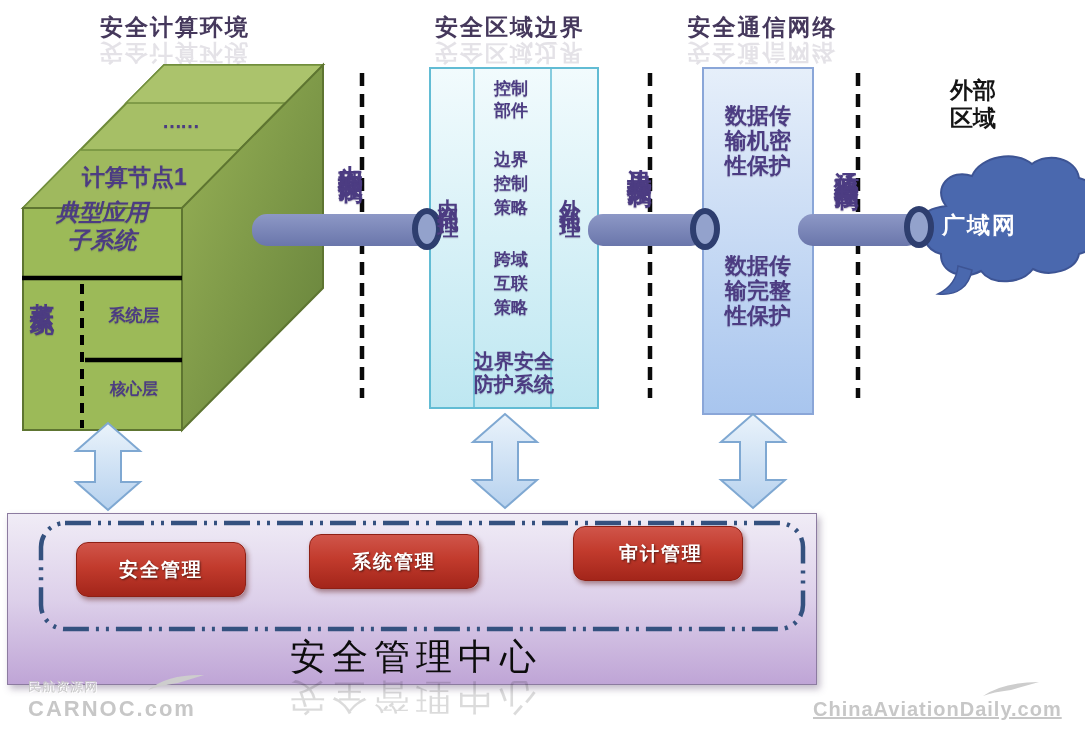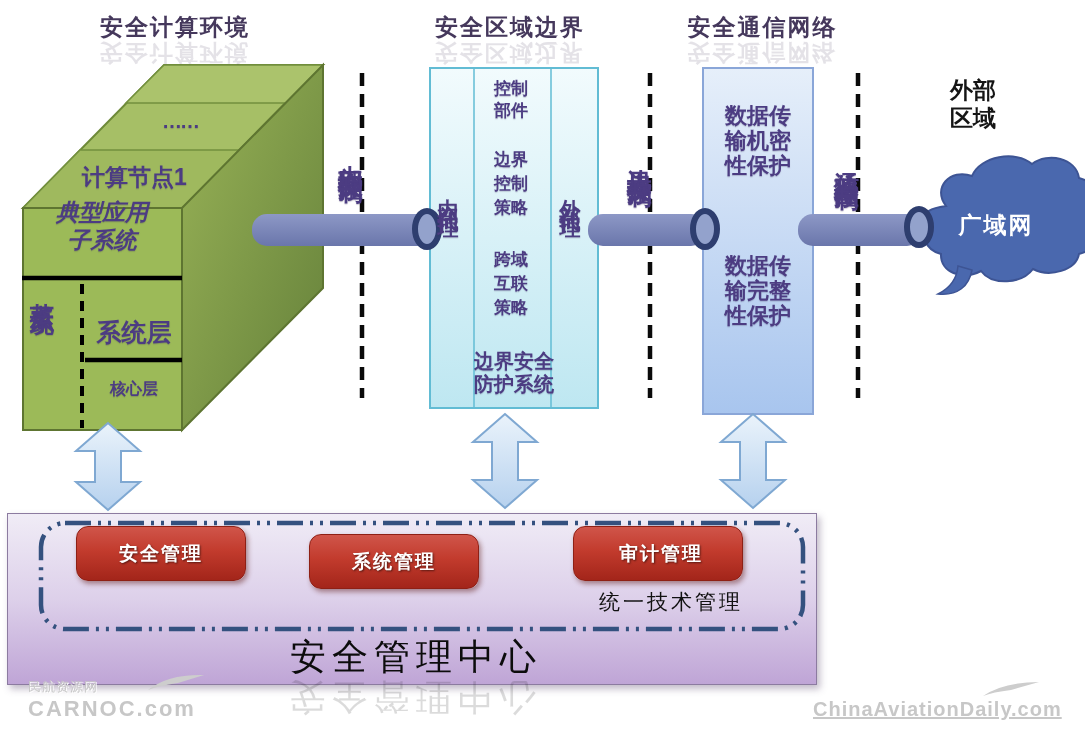--- a/index.html
+++ b/index.html
@@ -9,21 +9,21 @@
   .abs{position:absolute;}
   .svgfull{position:absolute;left:0;top:0;}
   
   .title{color:#45385c;font-size:23px;font-weight:bold;letter-spacing:2px;text-align:center;white-space:nowrap;}
   .refl{transform:scaleY(-1);opacity:.14;}
   .ptext{color:#4c3c82;font-weight:bold;text-align:center;white-space:pre-line;
          text-shadow:0 1px 1px rgba(60,50,90,.25);}
   .vtext{writing-mode:vertical-rl;text-orientation:upright;color:#4c3c82;font-weight:bold;
          text-shadow:0 1px 1px rgba(60,50,90,.25);}
   .blacktext{color:#151515;font-weight:bold;white-space:pre-line;}
-  .cloudlabel{color:#ffffff;font-size:23px;font-weight:bold;text-align:center;letter-spacing:2px;}
+  .cloudlabel{color:#ffffff;font-size:23px;font-weight:bold;letter-spacing:2px;}
   
   .panel{left:7px;top:513px;width:810px;height:172px;
          background:linear-gradient(180deg,#f0ecf6 0%,#ddd0ea 50%,#bfa5d6 100%);
          border:1.5px solid #8c7ba0;box-shadow:3px 4px 7px rgba(80,60,100,.35);}
   .mgmt-btn{position:absolute;width:170px;height:55px;border-radius:12px;
             background:linear-gradient(180deg,#d0554a 0%,#c23b2d 45%,#a3251a 100%);
             border:1px solid #8e2015;box-shadow:2px 3px 5px rgba(90,20,15,.45);
             display:flex;align-items:center;justify-content:center;}
   .mgmt-btn span{color:#fff;font-size:19px;font-weight:bold;letter-spacing:2px;
                  text-shadow:1px 1px 2px rgba(0,0,0,.55);}
@@ -103,47 +103,46 @@
 
     <path d="M108,423 L76,451 L95,451 L95,482 L76,482 L108,510 L140,482 L121,482 L121,451 L140,451 Z" fill="url(#gArrow)" stroke="#7fa8d2" stroke-width="2"></path>
     <path d="M505,414 L473,442 L492,442 L492,480 L473,480 L505,508 L537,480 L518,480 L518,442 L537,442 Z" fill="url(#gArrow)" stroke="#7fa8d2" stroke-width="2"></path>
     <path d="M753,414 L721,442 L740,442 L740,480 L721,480 L753,508 L785,480 L766,480 L766,442 L785,442 Z" fill="url(#gArrow)" stroke="#7fa8d2" stroke-width="2"></path>
   </svg>
 
   <div class="abs panel">
     <svg class="abs" style="left:0;top:0;" width="810" height="172" viewBox="0 0 810 172">
       <rect x="33" y="9" width="762" height="106" rx="24" fill="none" stroke="#34517f" stroke-width="4.5" stroke-dasharray="26 7 3 7 3 7"></rect>
     </svg>
-    <div class="mgmt-btn" style="left:68px;top:12px;">
+    <div class="mgmt-btn" style="left:68px;top:28px;">
       <span>安全管理</span>
     </div>
     <div class="mgmt-btn" style="left:301px;top:20px;">
       <span>系统管理</span>
     </div>
     <div class="mgmt-btn" style="left:565px;top:12px;padding-left:6px;">
       <span>审计管理</span>
     </div>
-    <div class="abs serif unified" style="left:591px;top:74px;">统一技术管理</div>
     <div class="abs serif center-title" style="left:193px;top:119px;width:430px;">安全管理中心</div>
     <div class="abs serif center-title refl" style="left:193px;top:158px;width:430px;">安全管理中心</div>
   </div>
 
   <div class="abs title" style="left:85px;top:12px;width:180px;">安全计算环境</div>
   <div class="abs title refl" style="left:85px;top:37px;width:180px;">安全计算环境</div>
   <div class="abs title" style="left:420px;top:12px;width:180px;">安全区域边界</div>
   <div class="abs title refl" style="left:420px;top:37px;width:180px;">安全区域边界</div>
   <div class="abs title" style="left:670px;top:12px;width:185px;">安全通信网络</div>
   <div class="abs title refl" style="left:670px;top:37px;width:185px;">安全通信网络</div>
 
   <div class="abs ptext" style="left:150px;top:110px;width:60px;font-size:20px;letter-spacing:-2px;">……</div>
   <div class="abs ptext" style="left:62px;top:162px;width:145px;font-size:23px;">计算节点1</div>
   <div class="abs ptext" style="left:28px;top:198px;width:148px;font-size:23px;line-height:28px;font-style:italic;">典型应用
 子系统</div>
   <div class="abs vtext" style="left:26px;top:283px;font-size:24px;letter-spacing:2px;">节点子系统</div>
-  <div class="abs ptext" style="left:86px;top:316px;width:96px;font-size:25px;">系统层</div>
+  <div class="abs ptext" style="left:86px;top:304px;width:96px;font-size:17px;">系统层</div>
   <div class="abs ptext" style="left:86px;top:379px;width:96px;font-size:16px;">核心层</div>
 
   <div class="abs vtext" style="left:335px;top:144px;font-size:25px;letter-spacing:3px;">内部交换控制</div>
   <div class="abs vtext" style="left:624px;top:148px;font-size:25px;letter-spacing:3px;">边界交换控制</div>
   <div class="abs vtext" style="left:831px;top:151px;font-size:25px;letter-spacing:3px;">通信路由控制</div>
 
   <div class="abs vtext" style="left:434px;top:182px;font-size:21px;letter-spacing:6px;">内部代理</div>
   <div class="abs ptext" style="left:478px;top:78px;width:66px;font-size:17px;line-height:22px;">控制
 部件</div>
   <div class="abs ptext" style="left:478px;top:148px;width:66px;font-size:17px;line-height:24px;">边界

